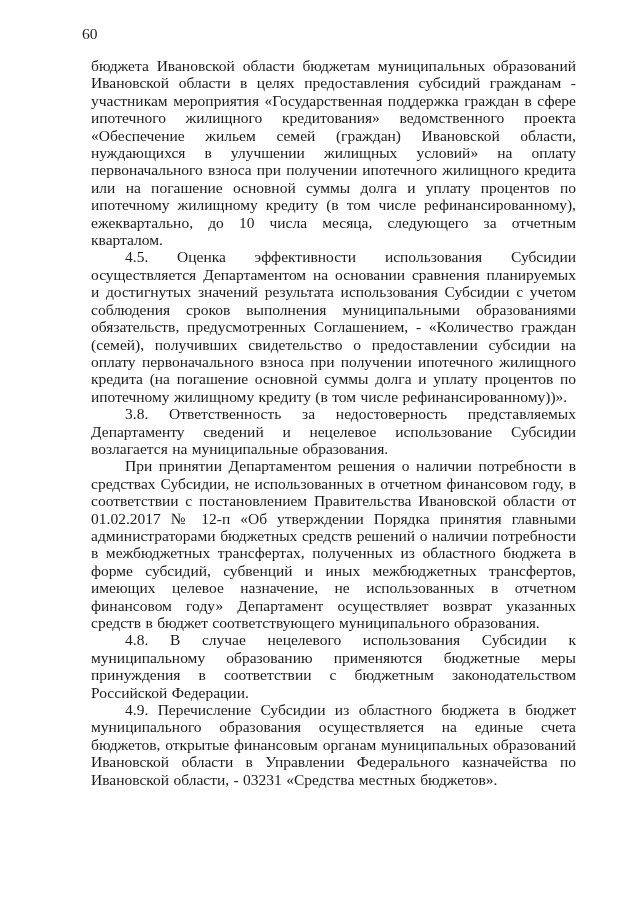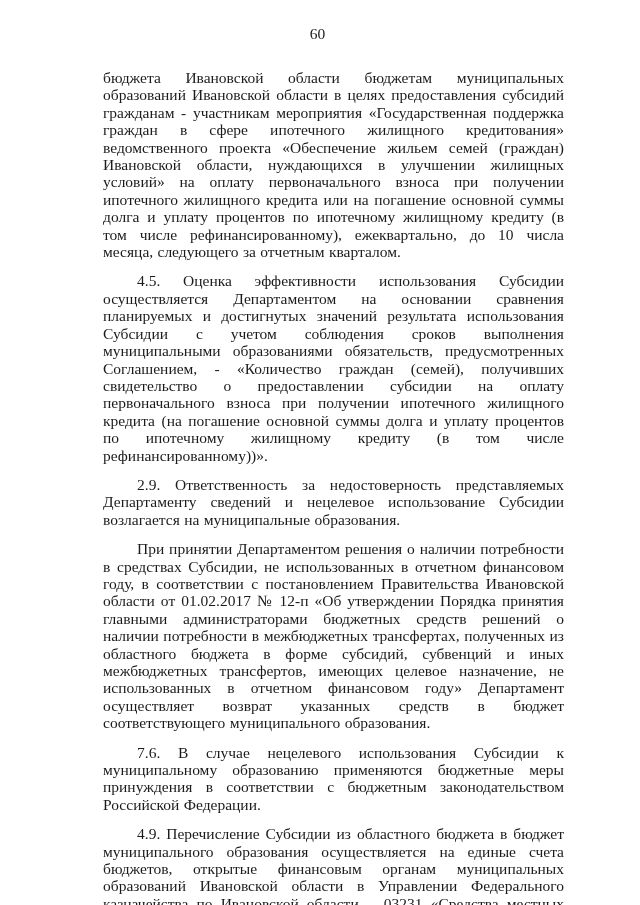--- a/index.html
+++ b/index.html
@@ -14,47 +14,47 @@
     background: #ffffff;
     color: #1b1b1b;
     font-family: "Liberation Serif", "DejaVu Serif", serif;
     font-size: 15.5px;
     line-height: 17.4px;
     overflow: hidden;
   }
   .page-number {
     position: absolute;
     top: 25px;
-    left: 75px;
+    left: 82px;
     width: 485px;
-    text-align: center;
+    text-align: left;
   }
   .doc-body {
     position: absolute;
     top: 57px;
     left: 91px;
     width: 485px;
   }
   .para {
-    margin: 12px;
+    margin: 0;
     padding: 0;
     text-align: justify;
     text-indent: 34px;
     word-spacing: 0.5px;
   }
   .para.no-indent {
     text-indent: 0;
   }
 </style>
 </head>
 <body>
 
 <div class="page" style="background: rgb(255, 255, 255); color: rgb(27, 27, 27);">
   <div class="page-number">60</div>
   <div class="doc-body">
       <p class="para no-indent">бюджета Ивановской области бюджетам муниципальных образований Ивановской области в целях предоставления субсидий гражданам - участникам мероприятия «Государственная поддержка граждан в сфере ипотечного жилищного кредитования» ведомственного проекта «Обеспечение жильем семей (граждан) Ивановской области, нуждающихся в улучшении жилищных условий» на оплату первоначального взноса при получении ипотечного жилищного кредита или на погашение основной суммы долга и уплату процентов по ипотечному жилищному кредиту (в том числе рефинансированному), ежеквартально, до 10 числа месяца, следующего за отчетным кварталом.</p>
       <p class="para">4.5. Оценка эффективности использования Субсидии осуществляется Департаментом на основании сравнения планируемых и достигнутых значений результата использования Субсидии с учетом соблюдения сроков выполнения муниципальными образованиями обязательств, предусмотренных Соглашением, - «Количество граждан (семей), получивших свидетельство о предоставлении субсидии на оплату первоначального взноса при получении ипотечного жилищного кредита (на погашение основной суммы долга и уплату процентов по ипотечному жилищному кредиту (в том числе рефинансированному))».</p>
-      <p class="para">2.9. Ответственность за недостоверность представляемых Департаменту сведений и нецелевое использование Субсидии возлагается на муниципальные образования.</p>
+      <p class="para">3.8. Ответственность за недостоверность представляемых Департаменту сведений и нецелевое использование Субсидии возлагается на муниципальные образования.</p>
       <p class="para">При принятии Департаментом решения о наличии потребности в средствах Субсидии, не использованных в отчетном финансовом году, в соответствии с постановлением Правительства Ивановской области от 01.02.2017 № 12-п «Об утверждении Порядка принятия главными администраторами бюджетных средств решений о наличии потребности в межбюджетных трансфертах, полученных из областного бюджета в форме субсидий, субвенций и иных межбюджетных трансфертов, имеющих целевое назначение, не использованных в отчетном финансовом году» Департамент осуществляет возврат указанных средств в бюджет соответствующего муниципального образования.</p>
-      <p class="para">7.6. В случае нецелевого использования Субсидии к муниципальному образованию применяются бюджетные меры принуждения в соответствии с бюджетным законодательством Российской Федерации.</p>
+      <p class="para">4.8. В случае нецелевого использования Субсидии к муниципальному образованию применяются бюджетные меры принуждения в соответствии с бюджетным законодательством Российской Федерации.</p>
       <p class="para">4.9. Перечисление Субсидии из областного бюджета в бюджет муниципального образования осуществляется на единые счета бюджетов, открытые финансовым органам муниципальных образований Ивановской области в Управлении Федерального казначейства по Ивановской области, - 03231 «Средства местных бюджетов».</p>
     </div>
 </div>
 
 </body></html>

